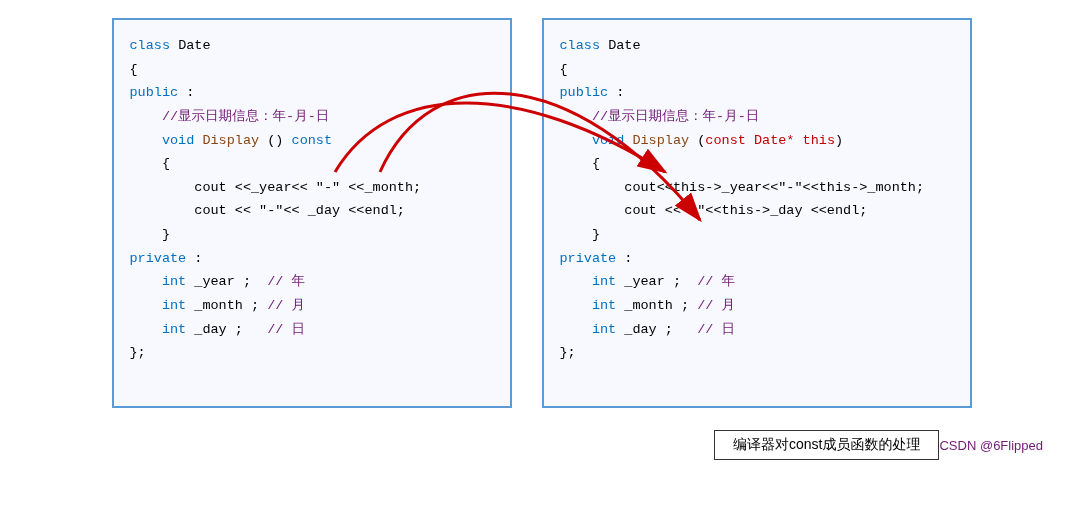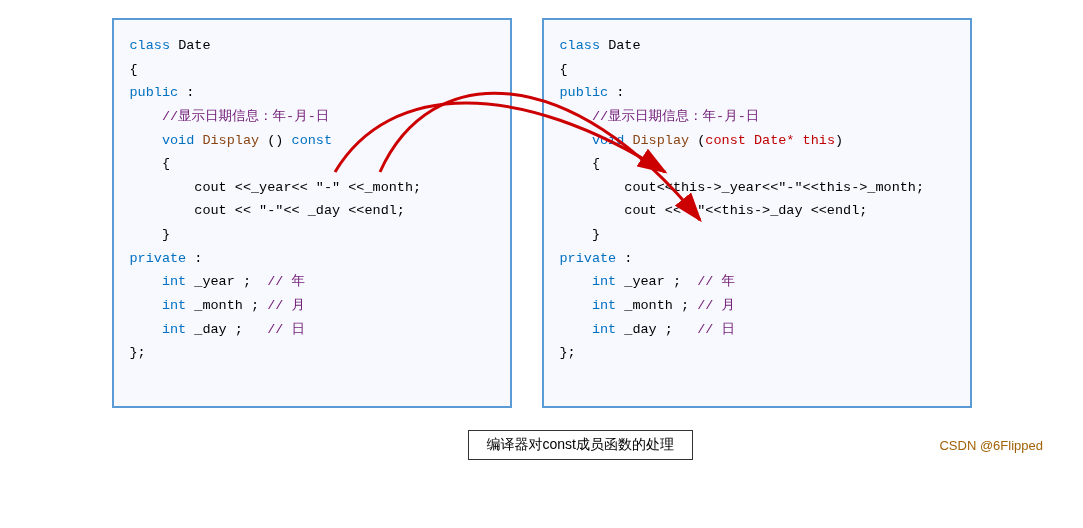--- a/index.html
+++ b/index.html
@@ -38,40 +38,40 @@
 
     .kw { color: #0070c0; } 
     .cm { color: #701a75; } 
     .fn { color: #8b4513; } 
     .pn { color: #000000; } 
     .param { color: #c00000; margin-top: 36px; } 
     .cn { color: #0070c0; } 
 
     .bottom-section {
       display: flex;
-      justify-content: space-between;
+      justify-content: flex-end;
       align-items: center;
       padding: 8px 40px 4px 40px;
       margin-top: 4px;
       margin-left: 31px;
     }
 
     .caption-box {
       border: 1.5px solid #333;
       padding: 5px 18px;
       font-family: 'Microsoft YaHei', 'SimHei', sans-serif;
       font-size: 14px;
       color: #000;
       background: #fff;
     }
 
     .branding {
       font-family: Arial, sans-serif;
       font-size: 13px;
-      color: #a16207;
+      color: #701a75;
     }
 
     
     .arrow-overlay {
       position: absolute;
       top: 0;
       left: 0;
       width: 100%;
       height: 100%;
       pointer-events: none;

